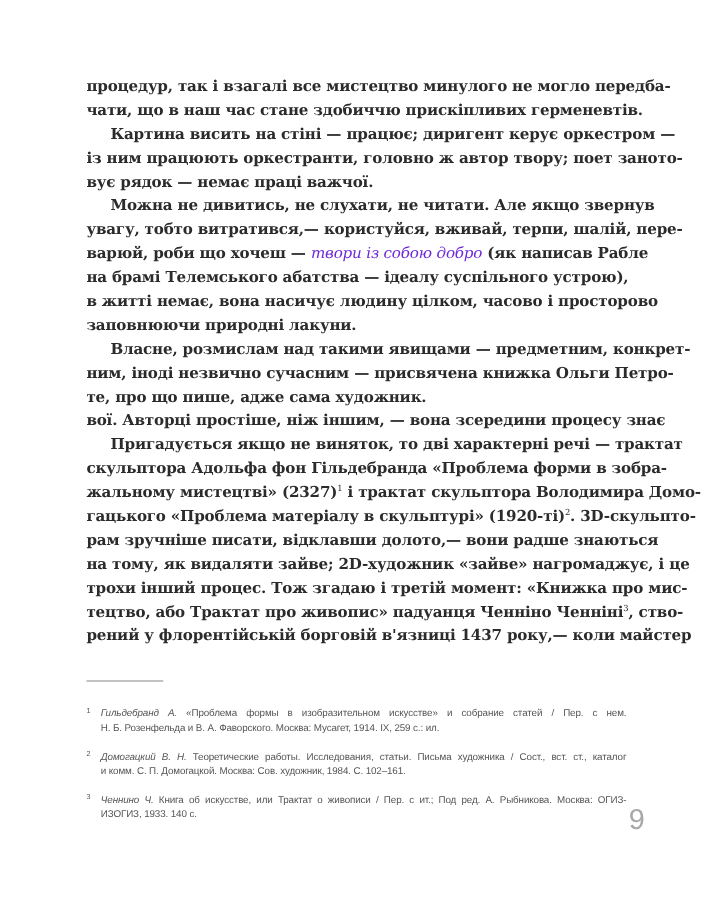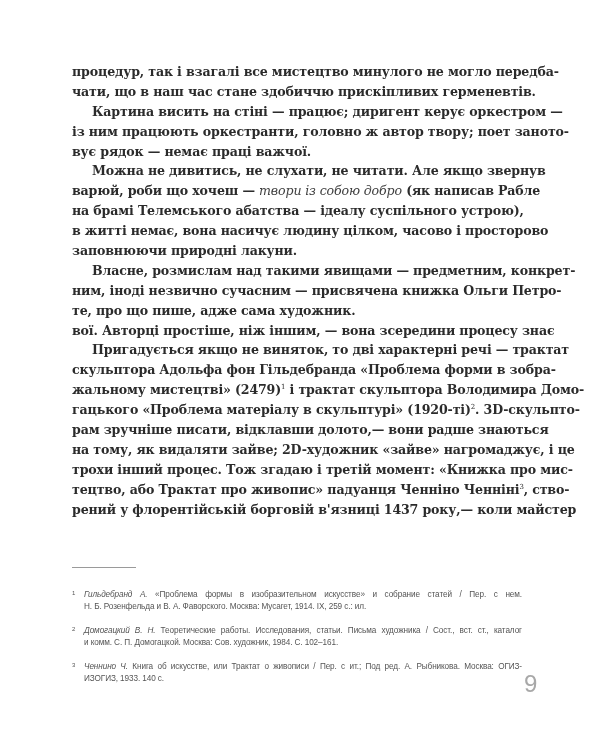--- a/index.html
+++ b/index.html
@@ -41,21 +41,21 @@
     }
     .line.last {
       text-align-last: left;
     }
     .line.indent {
       padding-left: 20px;
     }
     .line i {
       font-style: italic;
       font-weight: normal;
-      color: #404040;
+      color: #6d28d9;
     }
     sup {
       font-size: 7px;
       line-height: 0;
       vertical-align: super;
       font-weight: normal;
     }
     .fn-rule {
       position: absolute;
       left: 72px;
@@ -125,37 +125,38 @@
     </div>
 
     <div>
       <span class="line indent">Картина висить на стіні — працює; диригент керує оркестром —</span>
       <span class="line">із ним працюють оркестранти, головно ж автор твору; поет заното-</span>
       <span class="line last">вує рядок — немає праці важчої.</span>
     </div>
 
     <div>
       <span class="line indent">Можна не дивитись, не слухати, не читати. Але якщо звернув</span>
+      <span class="line">увагу, тобто витратився,— користуйся, вживай, терпи, шалій, пере-</span>
       <span class="line"><span>варюй, роби що хочеш — </span><i>твори із собою добро</i><span> (як написав Рабле</span></span>
       <span class="line">на брамі Телемського абатства — ідеалу суспільного устрою),</span>
       <span class="line">в житті немає, вона насичує людину цілком, часово і просторово</span>
       <span class="line last">заповнюючи природні лакуни.</span>
     </div>
 
     <div>
       <span class="line indent">Власне, розмислам над такими явищами — предметним, конкрет-</span>
       <span class="line">ним, іноді незвично сучасним — присвячена книжка Ольги Петро-</span>
       <span class="line last">те, про що пише, адже сама художник.</span>
       <span class="line">вої. Авторці простіше, ніж іншим, — вона зсередини процесу знає</span>
     </div>
 
     <div>
       <span class="line indent">Пригадується якщо не виняток, то дві характерні речі — трактат</span>
       <span class="line">скульптора Адольфа фон Гільдебранда «Проблема форми в зобра-</span>
-      <span class="line"><span>жальному мистецтві» (2479)</span><sup>1</sup><span> і трактат скульптора Володимира Домо-</span></span>
+      <span class="line"><span>жальному мистецтві» (2327)</span><sup>1</sup><span> і трактат скульптора Володимира Домо-</span></span>
       <span class="line"><span>гацького «Проблема матеріалу в скульптурі» (1920-ті)</span><sup>2</sup><span>. 3D-скульпто-</span></span>
       <span class="line">рам зручніше писати, відклавши долото,— вони радше знаються</span>
       <span class="line">на тому, як видаляти зайве; 2D-художник «зайве» нагромаджує, і це</span>
       <span class="line">трохи інший процес. Тож згадаю і третій момент: «Книжка про мис-</span>
       <span class="line"><span>тецтво, або Трактат про живопис» падуанця Ченніно Ченніні</span><sup>3</sup><span>, ство-</span></span>
       <span class="line">рений у флорентійській борговій в'язниці 1437 року,— коли майстер</span>
     </div>
 
   </div>
 

